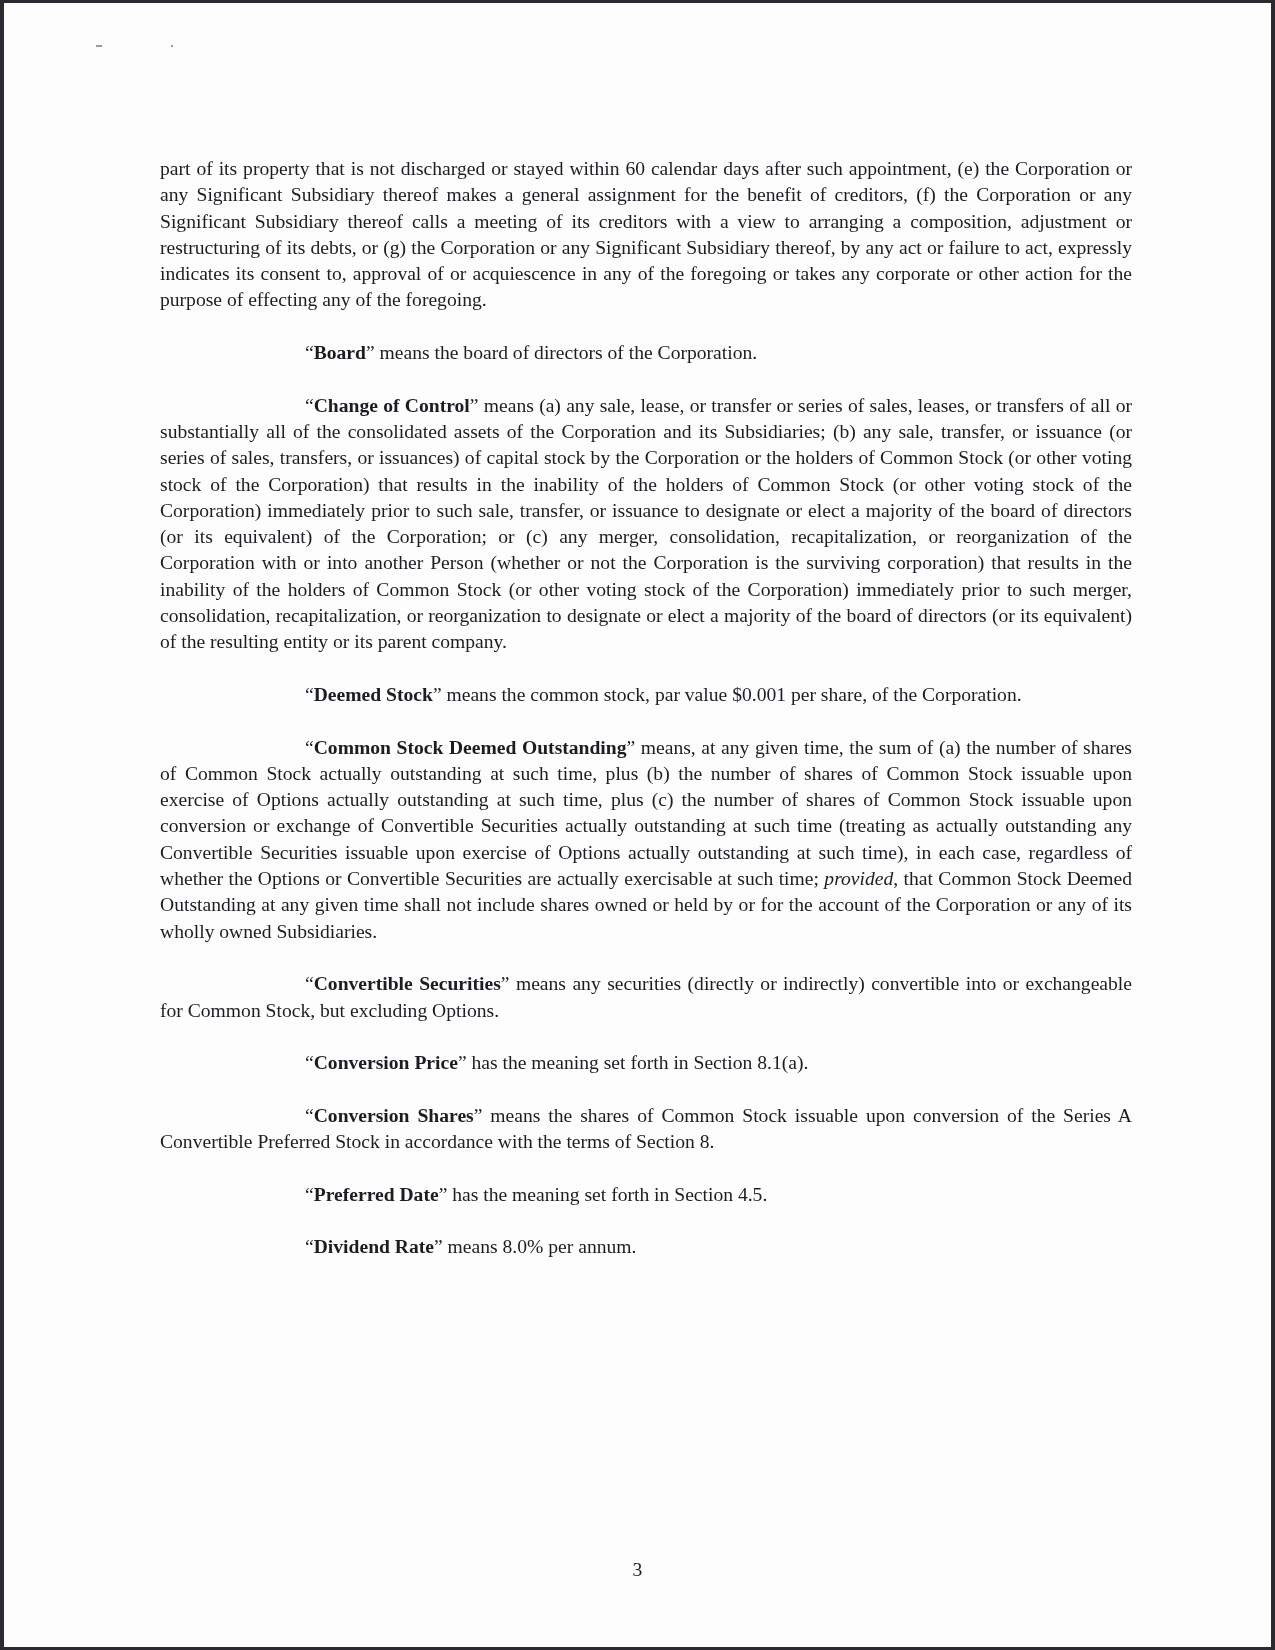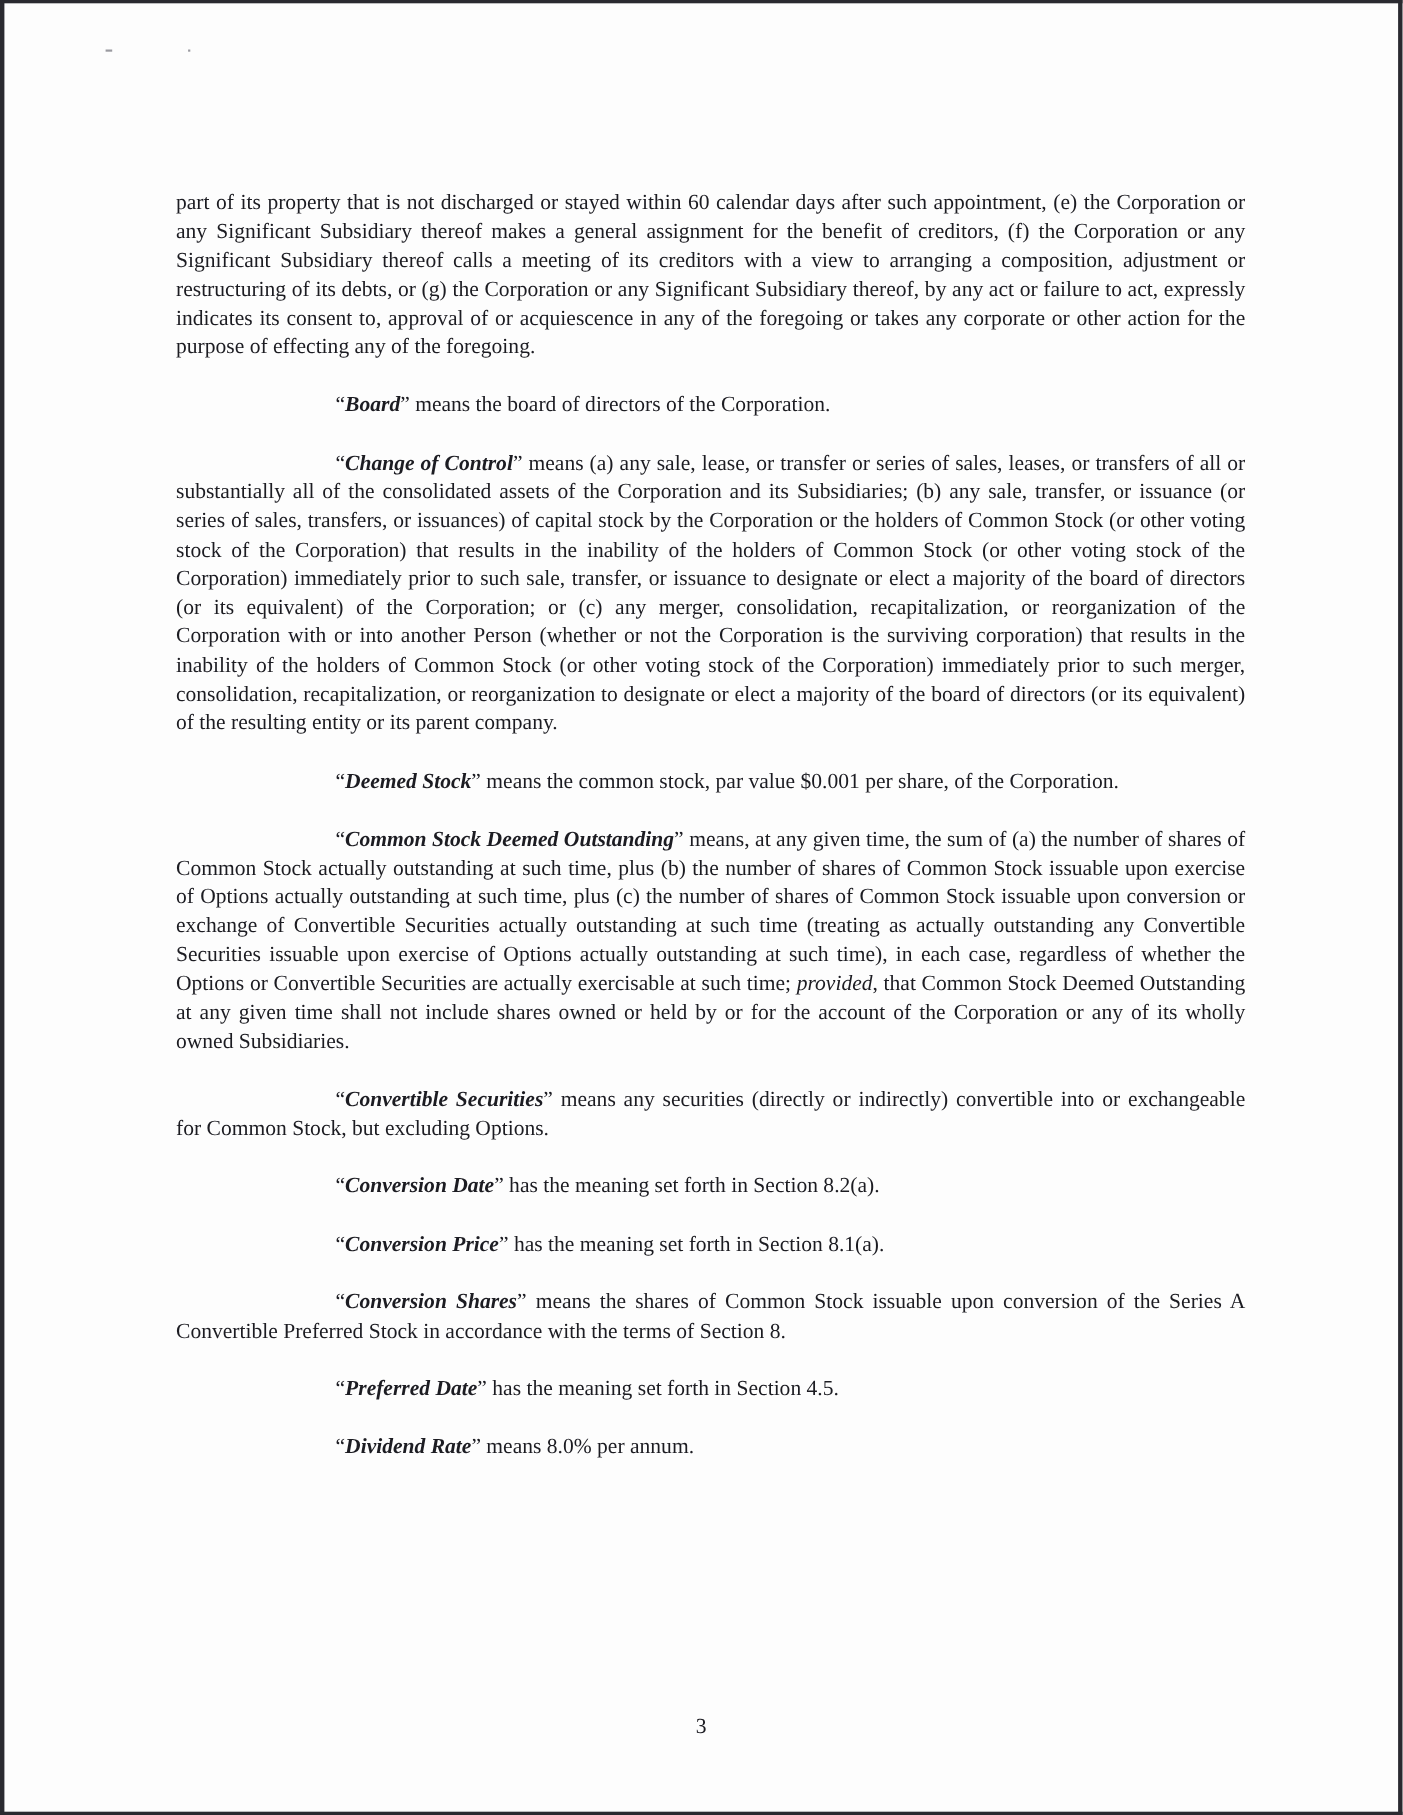--- a/index.html
+++ b/index.html
@@ -26,35 +26,34 @@
     }
     .frame-bottom {
       position: absolute; left: 0; top: 1647px; width: 1275px; height: 3px; background: #2a2a30;
     }
     .speck {
       position: absolute; background: #9a9aa0; height: 2px;
     }
     .page {
       position: absolute;
       left: 160px;
-      top: 172px;
+      top: 156px;
       width: 972px;
       font-size: 19.6px;
       line-height: 26.3px;
     }
     .para {
       margin: 0 0 26.3px 0;
       text-align: justify;
     }
     .indent {
       text-indent: 145px;
     }
     .term {
       font-weight: bold;
-      font-style: italic;
     }
     .page-number {
       position: absolute;
       left: 0;
       width: 1275px;
       top: 1557px;
       text-align: center;
       font-size: 19.6px;
       line-height: 26px;
     }
@@ -88,23 +87,20 @@
   </p>
 
   <p class="para indent">
     <span>“</span><span class="term">Common Stock Deemed Outstanding</span><span>”</span><span> means, at any given time, the sum of (a) the number of shares of Common Stock actually outstanding at such time, plus (b) the number of shares of Common Stock issuable upon exercise of Options actually outstanding at such time, plus (c) the number of shares of Common Stock issuable upon conversion or exchange of Convertible Securities actually outstanding at such time (treating as actually outstanding any Convertible Securities issuable upon exercise of Options actually outstanding at such time), in each case, regardless of whether the Options or Convertible Securities are actually exercisable at such time; </span><em>provided</em><span>, that Common Stock Deemed Outstanding at any given time shall not include shares owned or held by or for the account of the Corporation or any of its wholly owned Subsidiaries.</span>
   </p>
 
   <p class="para indent">
     <span>“</span><span class="term">Convertible Securities</span><span>”</span><span> means any securities (directly or indirectly) convertible into or exchangeable for Common Stock, but excluding Options.</span>
   </p>
 
-  <p class="para indent">
-    <span>“</span><span class="term">Conversion Date</span><span>”</span><span> has the meaning set forth in Section 8.2(a).</span>
-  </p>
 
 
   <p class="para indent">
     <span>“</span><span class="term">Conversion Price</span><span>”</span><span> has the meaning set forth in Section 8.1(a).</span>
   </p>
 
   <p class="para indent">
     <span>“</span><span class="term">Conversion Shares</span><span>”</span><span> means the shares of Common Stock issuable upon conversion of the Series A Convertible Preferred Stock in accordance with the terms of Section 8.</span>
   </p>
 

